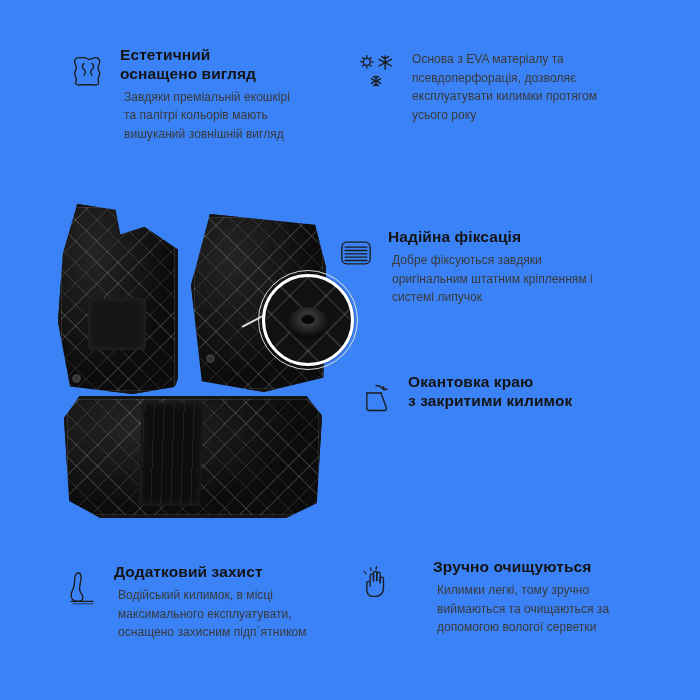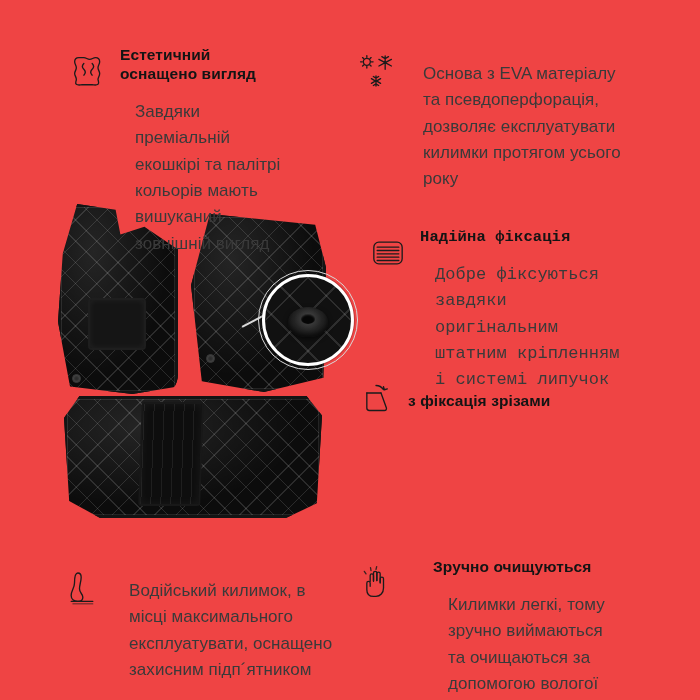--- a/index.html
+++ b/index.html
@@ -6,21 +6,21 @@
   html, body {
     margin: 0; padding: 0;
     width: 700px; height: 700px;
     background: #ffffff;
     font-family: "Liberation Sans", sans-serif;
     overflow: hidden;
   }
   .page {
     position: relative;
     width: 700px; height: 700px;
-    background: #ef4444;
+    background: #3b82f6;
   }
 
   
   .feature {
     position: absolute;
     display: flex;
     align-items: flex-start;
     gap: 12px;
   }
   .feature .icon {
@@ -33,31 +33,31 @@
   .feature .txt { flex: 1 1 auto; }
   .feature h3 {
     margin: 0 0 3px 0;
     font-size: 15.5px;
     font-weight: bold;
     color: #141414;
     line-height: 1.22;
     letter-spacing: .1px;
   }
   .feature p {
-    margin: 15px;
-    font-size: 17px;
+    margin: 4px;
+    font-size: 12px;
     color: #3a3a3a;
     line-height: 1.55;
     letter-spacing: .05px;
   }
 
   
   #f-aesthetic { left: 68px;  top: 46px;  width: 232px; }
   #f-season    { left: 356px; top: 46px;  width: 280px; }
-  #f-fixation  { left: 368px; top: 228px; width: 280px; font-family: Liberation Mono, monospace; }
+  #f-fixation  { left: 336px; top: 228px; width: 280px; }
   #f-edging    { left: 356px; top: 373px; width: 282px; }
   #f-extra     { left: 62px;  top: 563px; width: 292px; }
   #f-clean     { left: 356px; top: 558px; width: 282px; gap: 37px; }
 
   
   .photo {
     position: absolute;
     left: 36px; top: 196px;
     width: 312px; height: 340px;
   }
@@ -275,35 +275,36 @@
   <div class="feature" id="f-edging">
     <span class="icon">
       <svg viewBox="0 0 48 48" fill="none" stroke="#1b1b1b" stroke-width="1.6" stroke-linecap="round" stroke-linejoin="round">
         <path d="M13 18v18a3 3 0 0 0 3 3h18c2 0 3-1.4 2.4-3.2L30 18"></path>
         <path d="M13 18h17"></path>
         <path d="M24 9c4 0 7 2 9 5M33 10.5l1 3.6 3.6-1"></path>
       </svg>
     </span>
     <div class="txt">
       <h3>
-        <br>
-        <span>з фіксація зрізами</span>
+        <span>Окантовка краю</span><br>
+        <span>з закритими килимок</span>
       </h3>
     </div>
   </div>
 
   <div class="feature" id="f-extra">
     <span class="icon">
       <svg viewBox="0 0 48 48" fill="none" stroke="#1b1b1b" stroke-width="1.6" stroke-linecap="round" stroke-linejoin="round">
         <path d="M19 6c2.5 0 4 2 4 5 0 5-2 9-2 14 0 5 4 6 4 10 0 3-2 5-6 5-5 0-8-3-8-7 0-6 4-9 4-15 0-5 1-12 4-12z"></path>
         <path d="M11 40h26" stroke-width="1.6"></path>
         <path d="M13 43h24" stroke-width="1.2" opacity=".7"></path>
       </svg>
     </span>
     <div class="txt">
+      <h3>Додатковий захист</h3>
       <p>Водійський килимок, в місці максимального експлуатувати, оснащено захисним підп´ятником</p>
     </div>
   </div>
 
   <div class="feature" id="f-clean">
     <span class="icon">
       <svg viewBox="0 0 48 48" fill="none" stroke="#1b1b1b" stroke-width="1.6" stroke-linecap="round" stroke-linejoin="round">
         <path d="M17 22v-7a2 2 0 1 1 4 0v7"></path>
         <path d="M21 21v-9a2 2 0 1 1 4 0v9"></path>
         <path d="M25 21v-8a2 2 0 1 1 4 0v10"></path>

